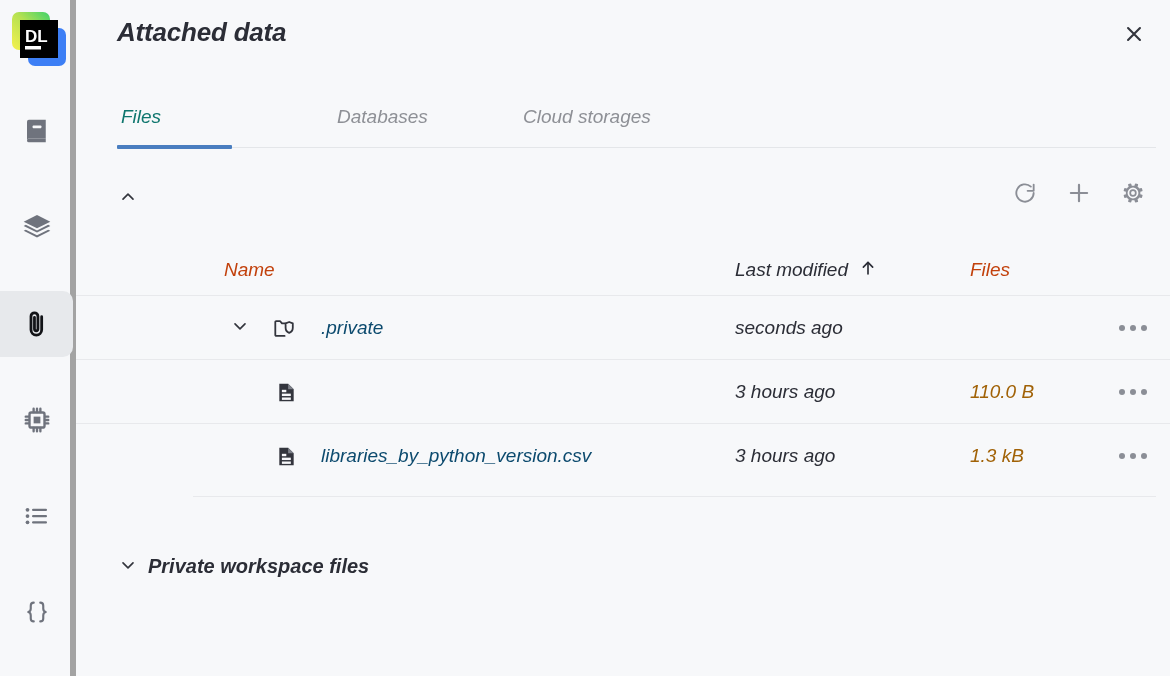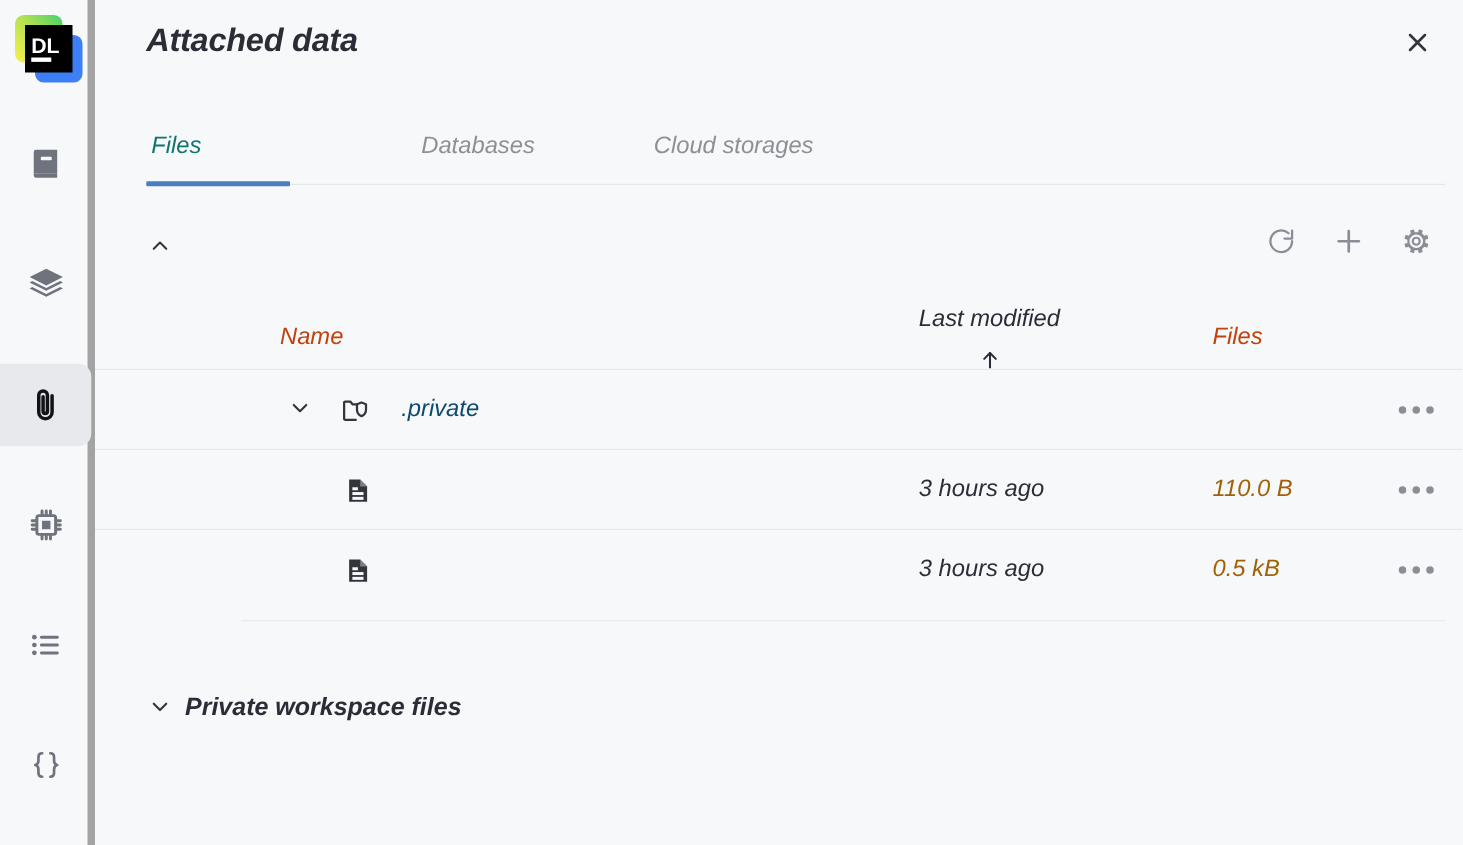--- a/index.html
+++ b/index.html
@@ -177,21 +177,21 @@
   .col-head .cell {
     position: absolute;
     top: 0;
     height: 50px;
     display: flex;
     align-items: center;
     font-size: 19px;
     color: #c2410c;
     cursor: pointer;
   }
-  .col-head .cell.sorted { color: #2b2d36; flex-direction: column; }
+  .col-head .cell.sorted { color: #2b2d36; }
   .col-name  { left: 148px; }
   .col-mod   { left: 659px; gap: 11px; }
   .col-size  { left: 894px; }
 
   .row {
     position: relative;
     height: 64px;
     border-top: 1px solid #e8e9ec;
   }
   .row:first-of-type { border-top: none; }
@@ -452,20 +452,21 @@
             </svg>
           </span>
         </div>
         <div class="r-icon">
           <svg width="25" height="25" viewBox="0 0 24 24" fill="none" stroke="#33353d" stroke-width="1.8" stroke-linejoin="round" stroke-linecap="round">
             <path d="M12.6 19.4H4.2a.9.9 0 0 1-.9-.9V5.6a.9.9 0 0 1 .9-.9h4l1.8 2.2h3"></path>
             <path d="M20.8 6.9v4.4c0 2.3-1.5 4.3-3.6 5.1-2.1-.8-3.6-2.8-3.6-5.1V6.9l3.6-1.4 3.6 1.4Z"></path>
           </svg>
         </div>
         <div class="r-name">.private</div>
+        <div class="r-mod">seconds ago</div>
         <div class="r-size"></div>
         <div class="r-more">
           <span class="dot"></span>
           <span class="dot"></span>
           <span class="dot"></span>
         </div>
       </div>
 
       <div class="row row-file">
         <div class="r-icon">
@@ -489,22 +490,23 @@
       <div class="row row-file">
         <div class="r-icon">
           <svg width="23" height="23" viewBox="0 0 24 24">
             <path d="M4.5 2.8h9.2L19.5 8.6v12.6H4.5V2.8Z" fill="#33353d"></path>
             <path d="M13.7 2.8 19.5 8.6h-5.8V2.8Z" fill="#7e8189"></path>
             <rect x="7.2" y="9.2" width="4.6" height="2.5" fill="#f7f8fa"></rect>
             <rect x="7.2" y="13.2" width="9.3" height="2.5" fill="#f7f8fa"></rect>
             <rect x="7.2" y="17.2" width="9.3" height="2.5" fill="#f7f8fa"></rect>
           </svg>
         </div>
+        <div class="r-name">libraries_by_python_version.csv</div>
         <div class="r-mod">3 hours ago</div>
-        <div class="r-size">0.5 kB</div>
+        <div class="r-size">1.3 kB</div>
         <div class="r-more">
           <span class="dot"></span>
           <span class="dot"></span>
           <span class="dot"></span>
         </div>
       </div>
 
       <div class="table-bottom-line" style="top:251px"></div>
     </div>
 

